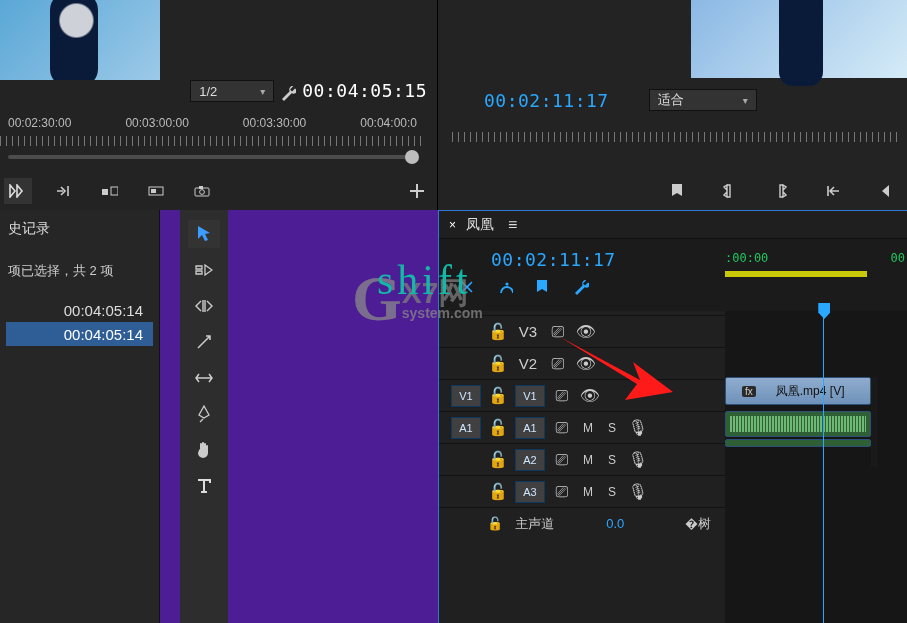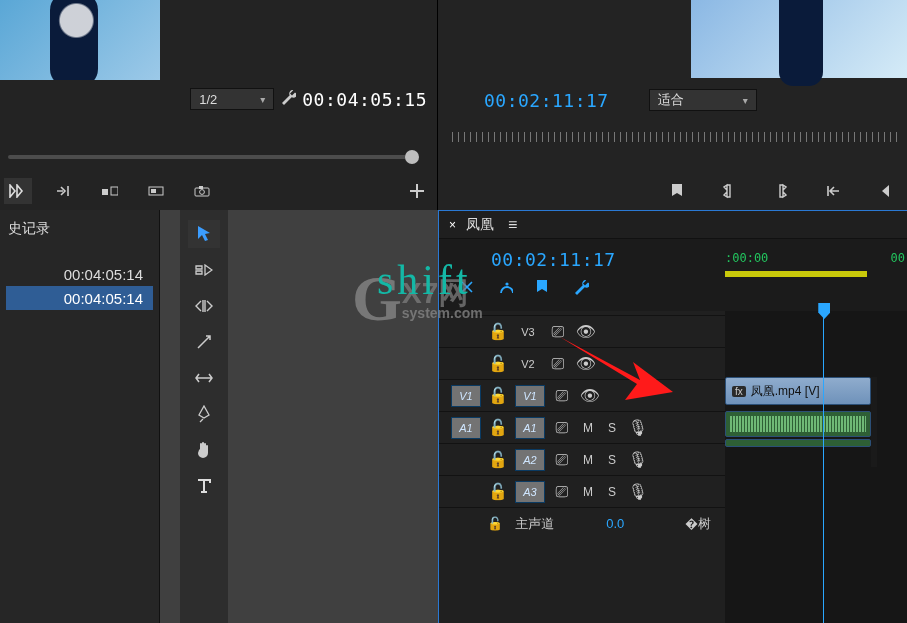--- a/index.html
+++ b/index.html
@@ -7,42 +7,42 @@
 
 
 .app {
   display: grid;
   grid-template-columns: 438px 1fr;
   grid-template-rows: 210px 1fr;
   width: 907px; height: 623px;
 }
 .source-panel   { grid-column: 1; grid-row: 1; background:#232323; position:relative; border-right:1px solid #000;}
 .program-panel  { grid-column: 2; grid-row: 1; background:#232323; position:relative;}
-.bottom-left    { grid-column: 1; grid-row: 2; background:#404040; display:flex;gap:20px; }
+.bottom-left    { grid-column: 1; grid-row: 2; background:#4c1d95; display:flex;gap:20px; }
 .timeline-panel { grid-column: 2; grid-row: 2; background:#1b1b1b; position:relative; border:1px solid #2a79d4; border-right:none; border-bottom:none;}
 
 
 .tc    { color:#2aa7ff; font-family: "Consolas", monospace; font-size:18px; letter-spacing:.5px;margin-left:32px;}
 .white-tc { color:#fff; font-family:"Consolas",monospace; font-size:18px; letter-spacing:.5px;}
 .dropdown { background:#333; border:1px solid #111; color:#ddd; height:22px; display:flex; align-items:center; padding:0 8px; gap:16px; font-size:13px;}
 .dropdown .chev { margin-left:auto; font-size:10px; color:#aaa;}
 .iconbtn { width:28px; height:26px; display:flex; align-items:center; justify-content:center; color:#ccc; }
 .iconbtn svg { fill:#ccc; }
 .iconbtn.active, .iconbtn:hover { background:#333; }
 .ruler-ticks { height:16px; position:relative; overflow:hidden;}
 .ruler-ticks::before{
   content:""; position:absolute; left:0; right:0; top:4px; height:10px;
   background: repeating-linear-gradient(to right,#777 0 1px,transparent 1px 6px);
 }
 .ruler-labels { display:flex; justify-content:space-between; font-family:"Consolas",monospace; font-size:12px; color:#bbb; padding:0 8px 2px; }
 
 
 .source-preview { position:absolute; left:0; top:0; width:160px; height:80px; background:linear-gradient(135deg,#5aa7d6,#9cc9e8); overflow:hidden;}
 .source-preview::after{content:"";position:absolute;left:50px;top:-8px;width:48px;height:95px;background:radial-gradient(circle at 55% 30%, rgba(255,255,255,.8) 0 16px, transparent 18px), linear-gradient(#0a1b3a,#0a1b3a);border-radius:18px;filter:blur(.4px);} 
-.source-bar { position:absolute; left:0; right:0; top:80px; height:30px; display:flex; align-items:flex-end; padding-right:10px;}
+.source-bar { position:absolute; left:0; right:0; top:80px; height:30px; display:flex; align-items:flex-start; padding-right:10px;}
 .source-bar .spacer{flex:1}
 .source-ruler { position:absolute; left:0; right:12px; top:116px; }
 .source-playbar{position:absolute; left:8px; right:20px; top:150px; height:14px;}
 .source-playbar .track{position:absolute;left:0;right:0;top:5px;height:4px;background:#4c4c4c;border-radius:2px;}
 .source-playbar .knob{position:absolute;right:-2px;top:0;width:14px;height:14px;border-radius:50%;background:#bdbdbd;}
 .source-tools { position:absolute; left:4px; right:6px; bottom:6px; display:flex; align-items:center; gap:18px;}
 .source-tools .right{margin-left:auto; display:flex; gap:18px;}
 
 
 .program-preview{position:absolute; right:0; top:0; width:216px; height:78px; background:linear-gradient(135deg,#8bb8e4,#d5ebf7);}
@@ -71,28 +71,28 @@
 .tl-header{position:relative;height:70px;}
 .tl-header .tc{position:absolute;left:20px;top:10px;}
 .tl-header .snaprow{position:absolute;left:20px;top:40px;display:flex;gap:22px;}
 .tl-header .snaprow .sicon{width:16px;height:16px;}
 .tl-ruler{position:absolute;left:286px;right:0;top:12px;}
 .tl-ruler .range{position:absolute;left:0;right:40px;top:20px;height:6px;background:#c9c90a;}
 .tl-ruler .lab{position:absolute;top:0;font-size:12px;color:#22c55e;font-family:Consolas,monospace;}
 .tl-tracks{position:absolute;left:0;right:0;top:100px;bottom:0;background:#1a1a1a;display:grid;grid-template-columns:286px 1fr;}
 .trackhdrs{background:#202020;}
 .trow{display:flex;align-items:center;gap:6px;height:32px;border-top:1px solid #121212;padding-left:12px;}
-.trow .chip{width:30px;height:22px;display:flex;align-items:center;justify-content:center;font-size:11px;color:#cfe6ff;border:1px solid #0a3a62;background:#737373;font-style:italic;}
+.trow .chip{width:30px;height:22px;display:flex;align-items:center;justify-content:center;font-size:11px;color:#cfe6ff;border:1px solid #0a3a62;background:#404040;}
 .trow .lock, .trow .tgl, .trow .eye, .trow .mic{width:22px;height:20px;display:flex;align-items:center;justify-content:center;color:#ccc;}
-.trow .lbl{font-size:11px;color:#ccc;width:26px;text-align:center;}
+.trow .lbl{font-size:15px;color:#ccc;width:26px;text-align:center;}
 .trow .m,.trow .s{width:18px;text-align:center;font-size:12px;color:#ccc;}
 .master{display:flex;align-items:center;gap:12px;height:32px;border-top:1px solid #121212;padding-left:48px;color:#ccc;font-size:13px;}
 .master .val{color:#2aa7ff;margin-left:40px;}
 .clips{position:relative;background:#161616;}
-.clip{position:absolute;height:28px;border:1px solid #2b4f77;border-radius:2px;display:flex;align-items:center;gap:5px;padding:0 6px;font-size:12px;}
+.clip{position:absolute;height:28px;border:1px solid #2b4f77;border-radius:2px;display:flex;align-items:center;gap:20px;padding:0 16px;font-size:12px;}
 .clip.video{top:66px;left:0;right:36px;background:linear-gradient(#8faccd,#6f92ba);color:#111;}
 .clip.video .fx{background:#2a2a2a;color:#ccc;font-size:10px;padding:0 3px;border-radius:2px;}
 .clip.audio{top:100px;left:0;right:36px;height:26px;background:#2e5f35;}
 .clip.audio2{top:128px;left:0;right:36px;height:8px;background:#2e5f35;}
 .clip.audio::after{content:"";position:absolute;left:4px;right:4px;top:4px;bottom:4px;background:repeating-linear-gradient(to right,#7fcf86 0 2px,transparent 2px 3px);opacity:.8;}
 .gap{position:absolute;top:66px;right:30px;width:6px;height:90px;background:#1a1a1a;}
 .playhead-line{position:absolute;top:0;bottom:0;border-left:1px solid #2aa7ff;}
 .playhead-line .knob{position:absolute;top:-8px;left:-6px;width:12px;height:16px;background:#2aa7ff;clip-path:polygon(0 0,100% 0,100% 60%,50% 100%,0 60%);}
 
 
@@ -119,20 +119,29 @@
         <span class="chev">▾</span>
       </div>
       <div class="iconbtn">
         <svg width="16" height="16" viewBox="0 0 16 16">
             <path d="M15 3.5l-3 3-2-2 3-3 .2-.2C12.5.9 11.3.9 10.3 1.9 9.1 3.1 8.9 4.9 9.7 6.3L2 14l2 2 7.7-7.7c1.4.8 3.2.6 4.4-.6 1-1 1-2.2.6-2.9L15 3.5z"></path>
           </svg>
       </div>
       <span class="white-tc">00:04:05:15</span>
     </div>
 
+    <div class="source-ruler">
+      <div class="ruler-labels">
+        <span>00:02:30:00</span>
+        <span>00:03:00:00</span>
+        <span>00:03:30:00</span>
+        <span>00:04:00:0</span>
+      </div>
+      <div class="ruler-ticks"></div>
+    </div>
 
     <div class="source-playbar">
       <div class="track"></div>
         <div class="knob"></div>
     </div>
 
     <div class="source-tools">
       <div class="iconbtn active">
           <svg width="18" height="14" viewBox="0 0 18 14">
             <path d="M1 1l5 6-5 6zM8 1l5 6-5 6z" fill="none" stroke="#ddd" stroke-width="1.6"></path>
@@ -209,20 +218,21 @@
           <svg width="12" height="14" viewBox="0 0 12 14">
             <path d="M10 1L3 7l7 6z"></path>
           </svg>
         </div>
     </div>
   </div>
 
   <div class="bottom-left">
     <div class="history-col">
       <div class="title">史记录</div>
+      <div class="line">项已选择，共 2 项</div>
       <div class="val">00:04:05:14</div>
       <div class="val sel">00:04:05:14</div>
     </div>
 
     <div class="tools-col">
       <div class="tool active">
           <svg width="16" height="18" viewBox="0 0 16 18">
             <path d="M2 1l12 7-5 1 3 6-3 1-3-6-4 4z" fill="#3b9dff"></path>
           </svg>
         </div>

